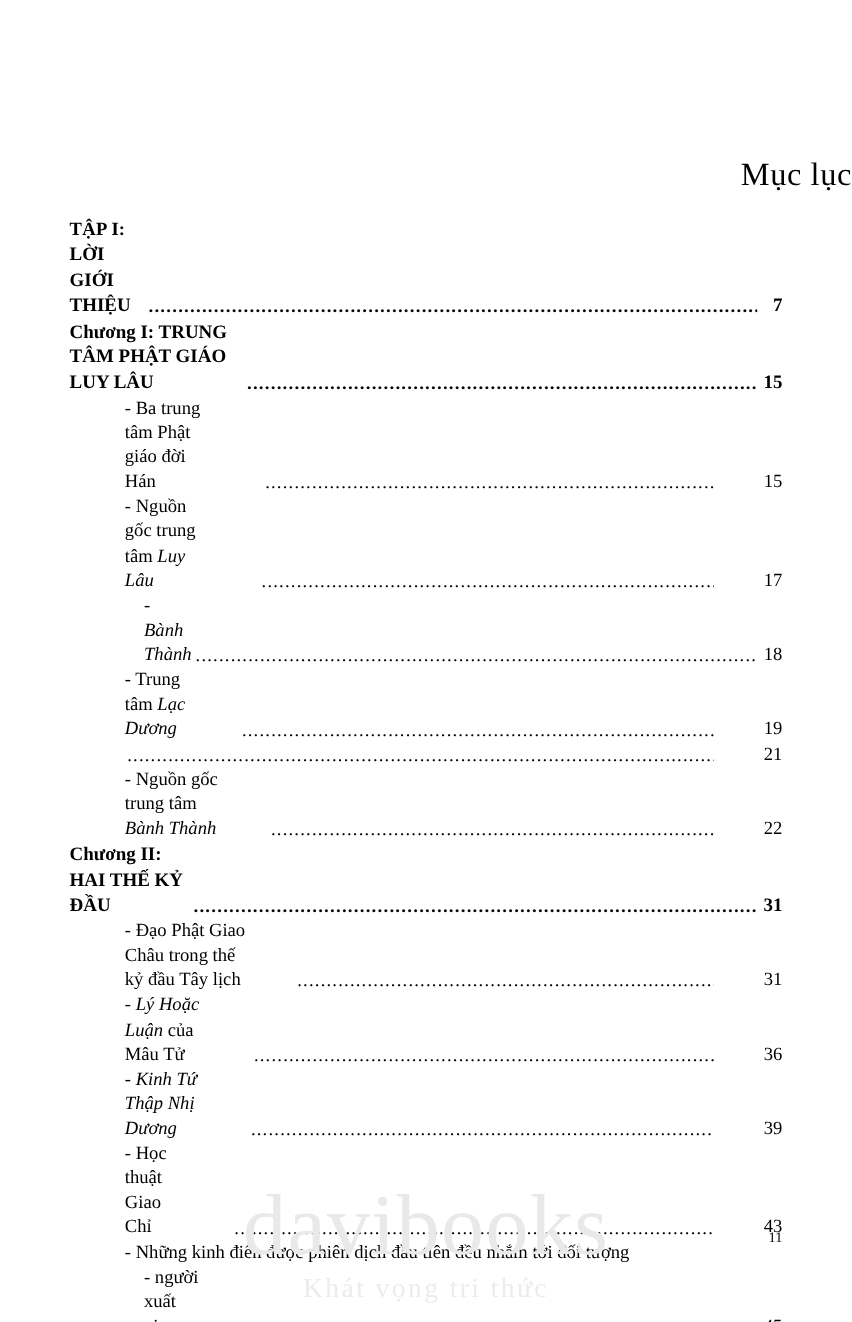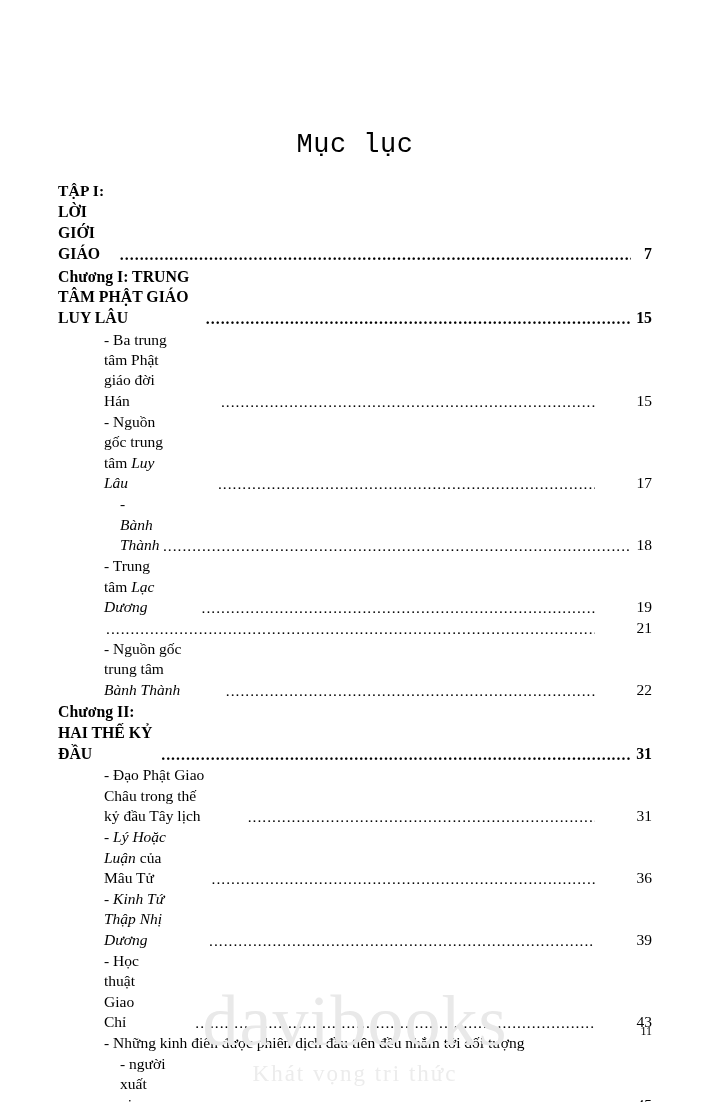--- a/index.html
+++ b/index.html
@@ -14,23 +14,23 @@
     font-family: "Liberation Serif", serif;
     color: #000000;
     overflow: hidden;
   }
   .page {
     position: absolute;
     inset: 0;
     padding: 0;
   }
   .toc-title {
-    text-align: center;
+    text-align: right;
     font-size: 27px;
-    font-family: Liberation Mono, monospace;
+    font-family: Liberation Serif, serif;
     margin-top: 130px;
     margin-bottom: 22px;
     letter-spacing: 0.5px;
   }
   .toc {
     margin: 0 58px 0 58px;
   }
   .volume-label {
     font-size: 15.5px;
     font-weight: bold;
@@ -134,21 +134,21 @@
 <body>
 
 <div class="page">
 
   <div class="toc-title">Mục lục</div>
 
   <div class="toc">
     <div class="volume-label">TẬP I:</div>
     <div id="entries-container">
         <div class="entry chapter">
-          <span class="txt">LỜI GIỚI GIÁO</span>
+          <span class="txt">LỜI GIỚI THIỆU</span>
           <span class="dots">........................................................................................................................................................................................................</span>
           <span class="pg">7</span>
         </div>
         <div class="entry chapter">
           <span class="txt">Chương I: TRUNG TÂM PHẬT GIÁO LUY LÂU</span>
           <span class="dots">........................................................................................................................................................................................................</span>
           <span class="pg">15</span>
         </div>
         <div class="entry sub">
           <span class="txt">Ba trung tâm Phật giáo đời Hán</span>

